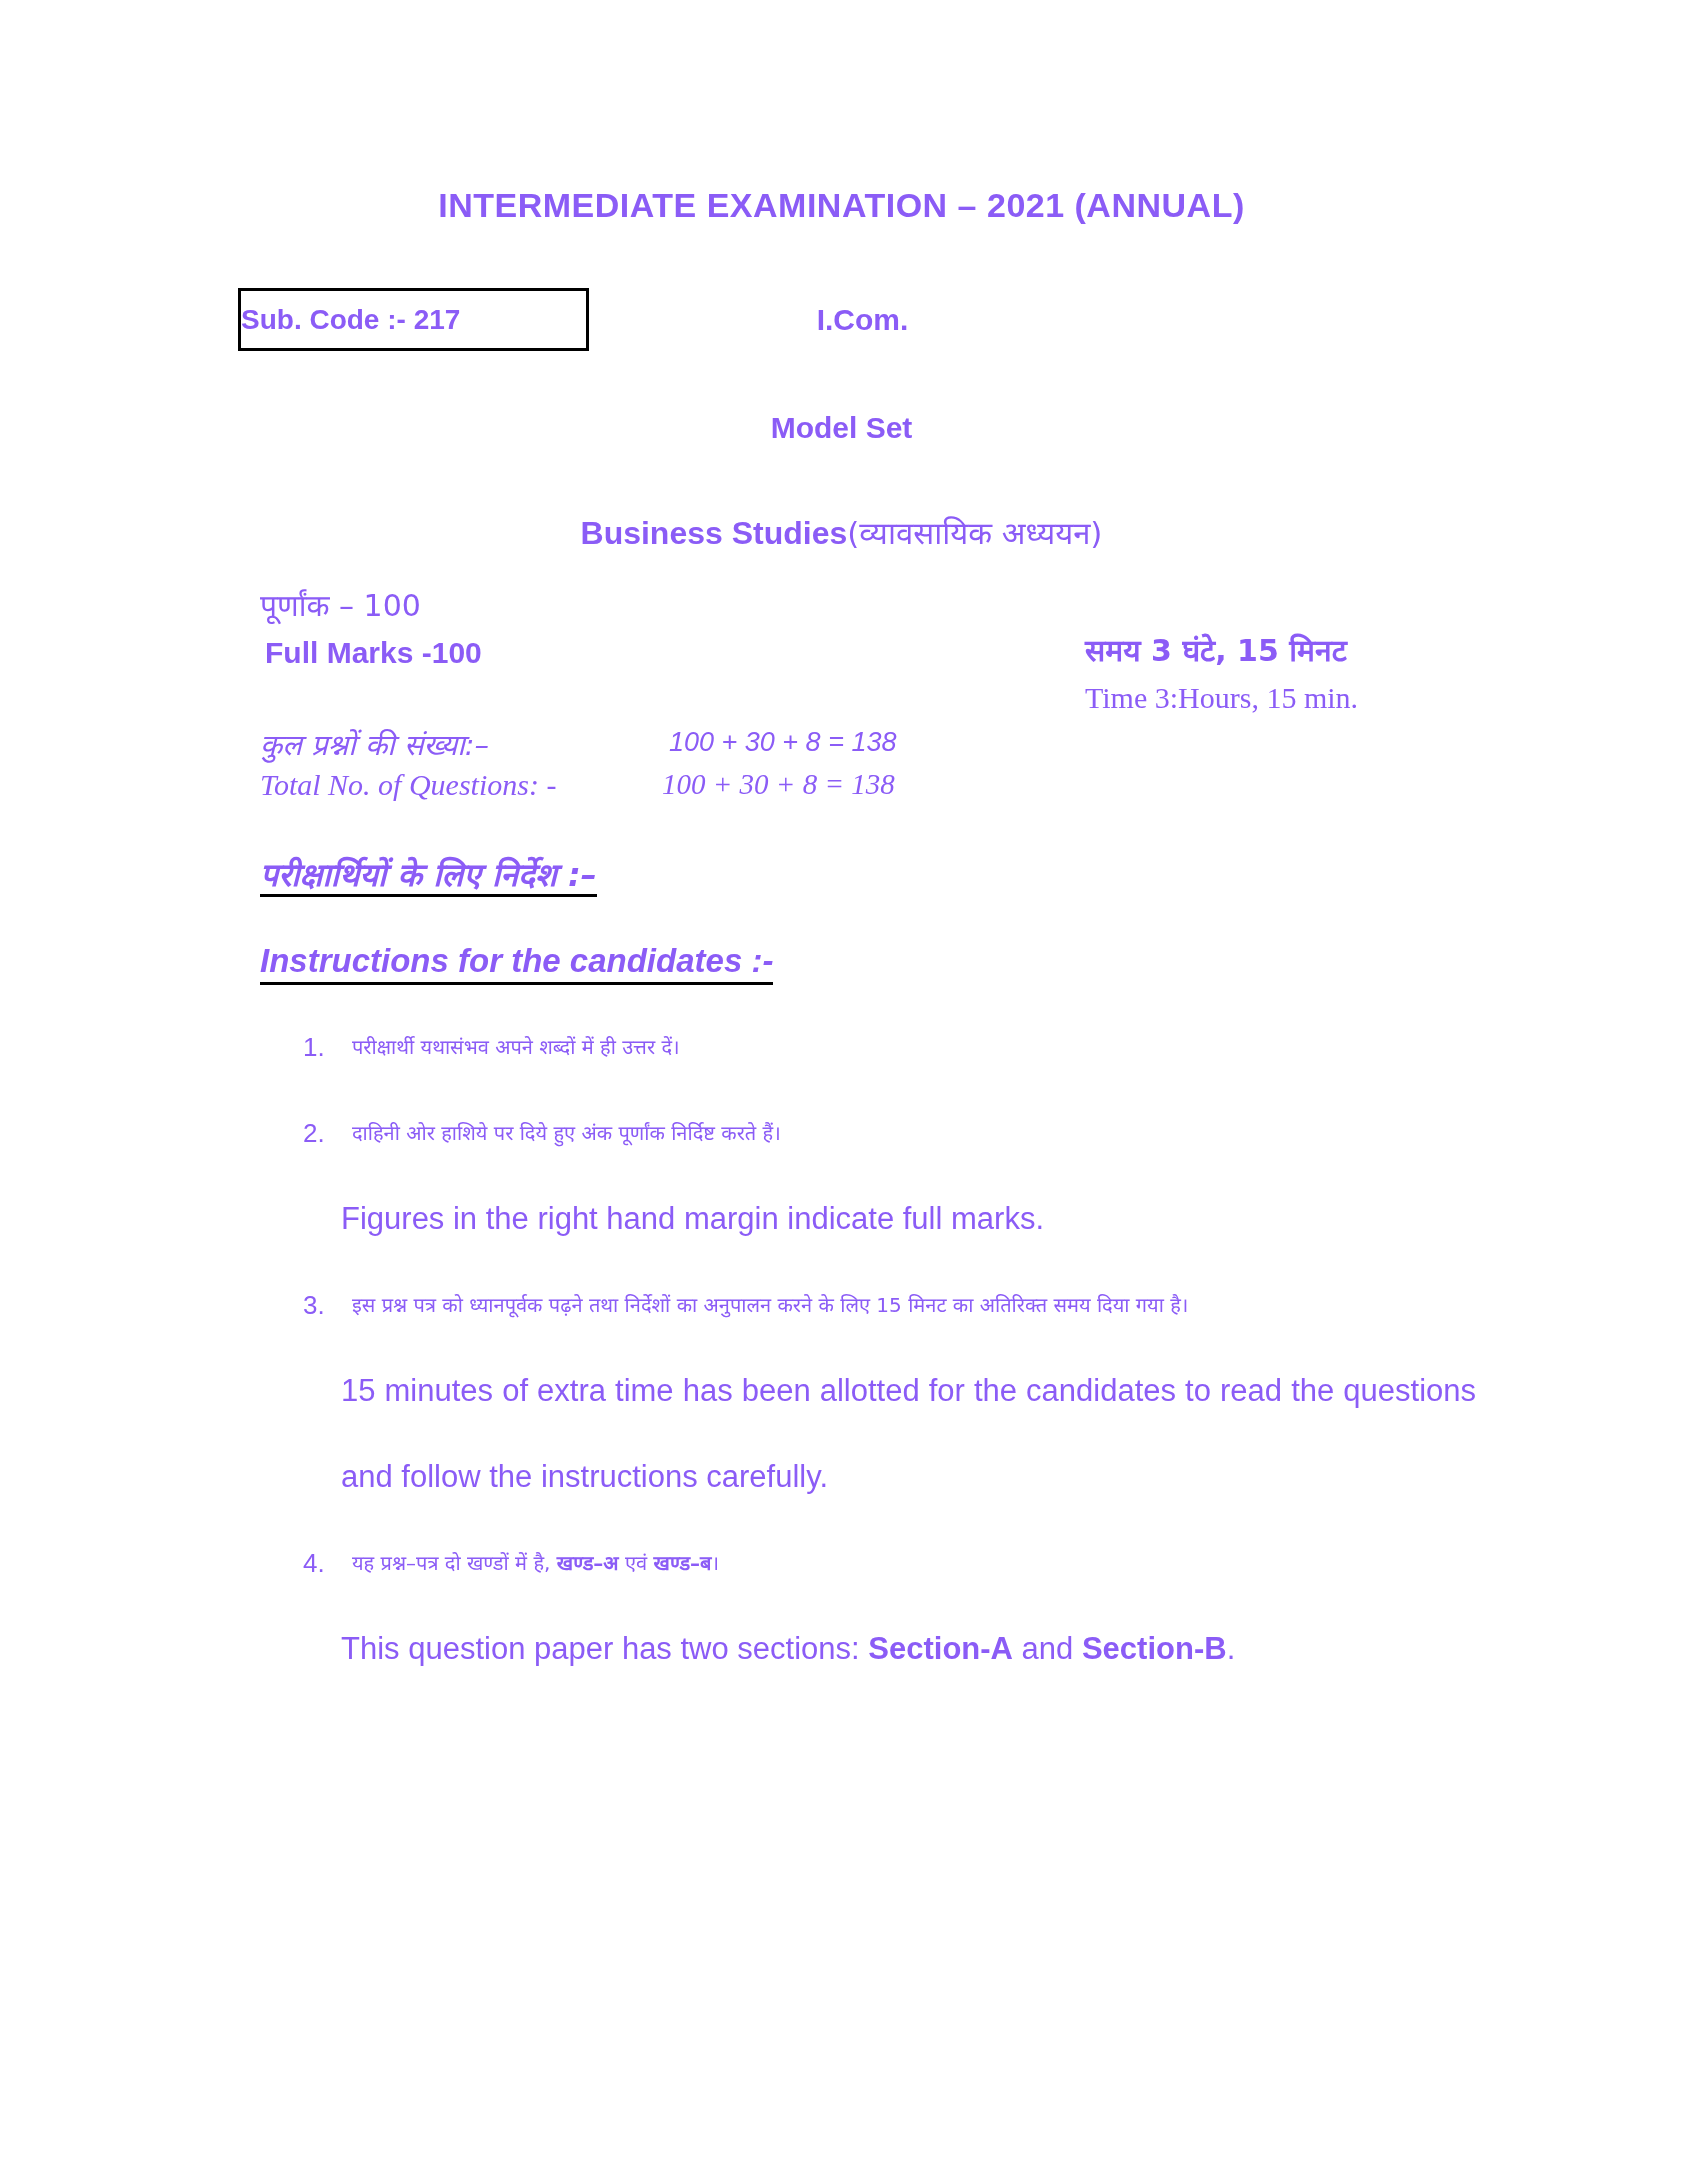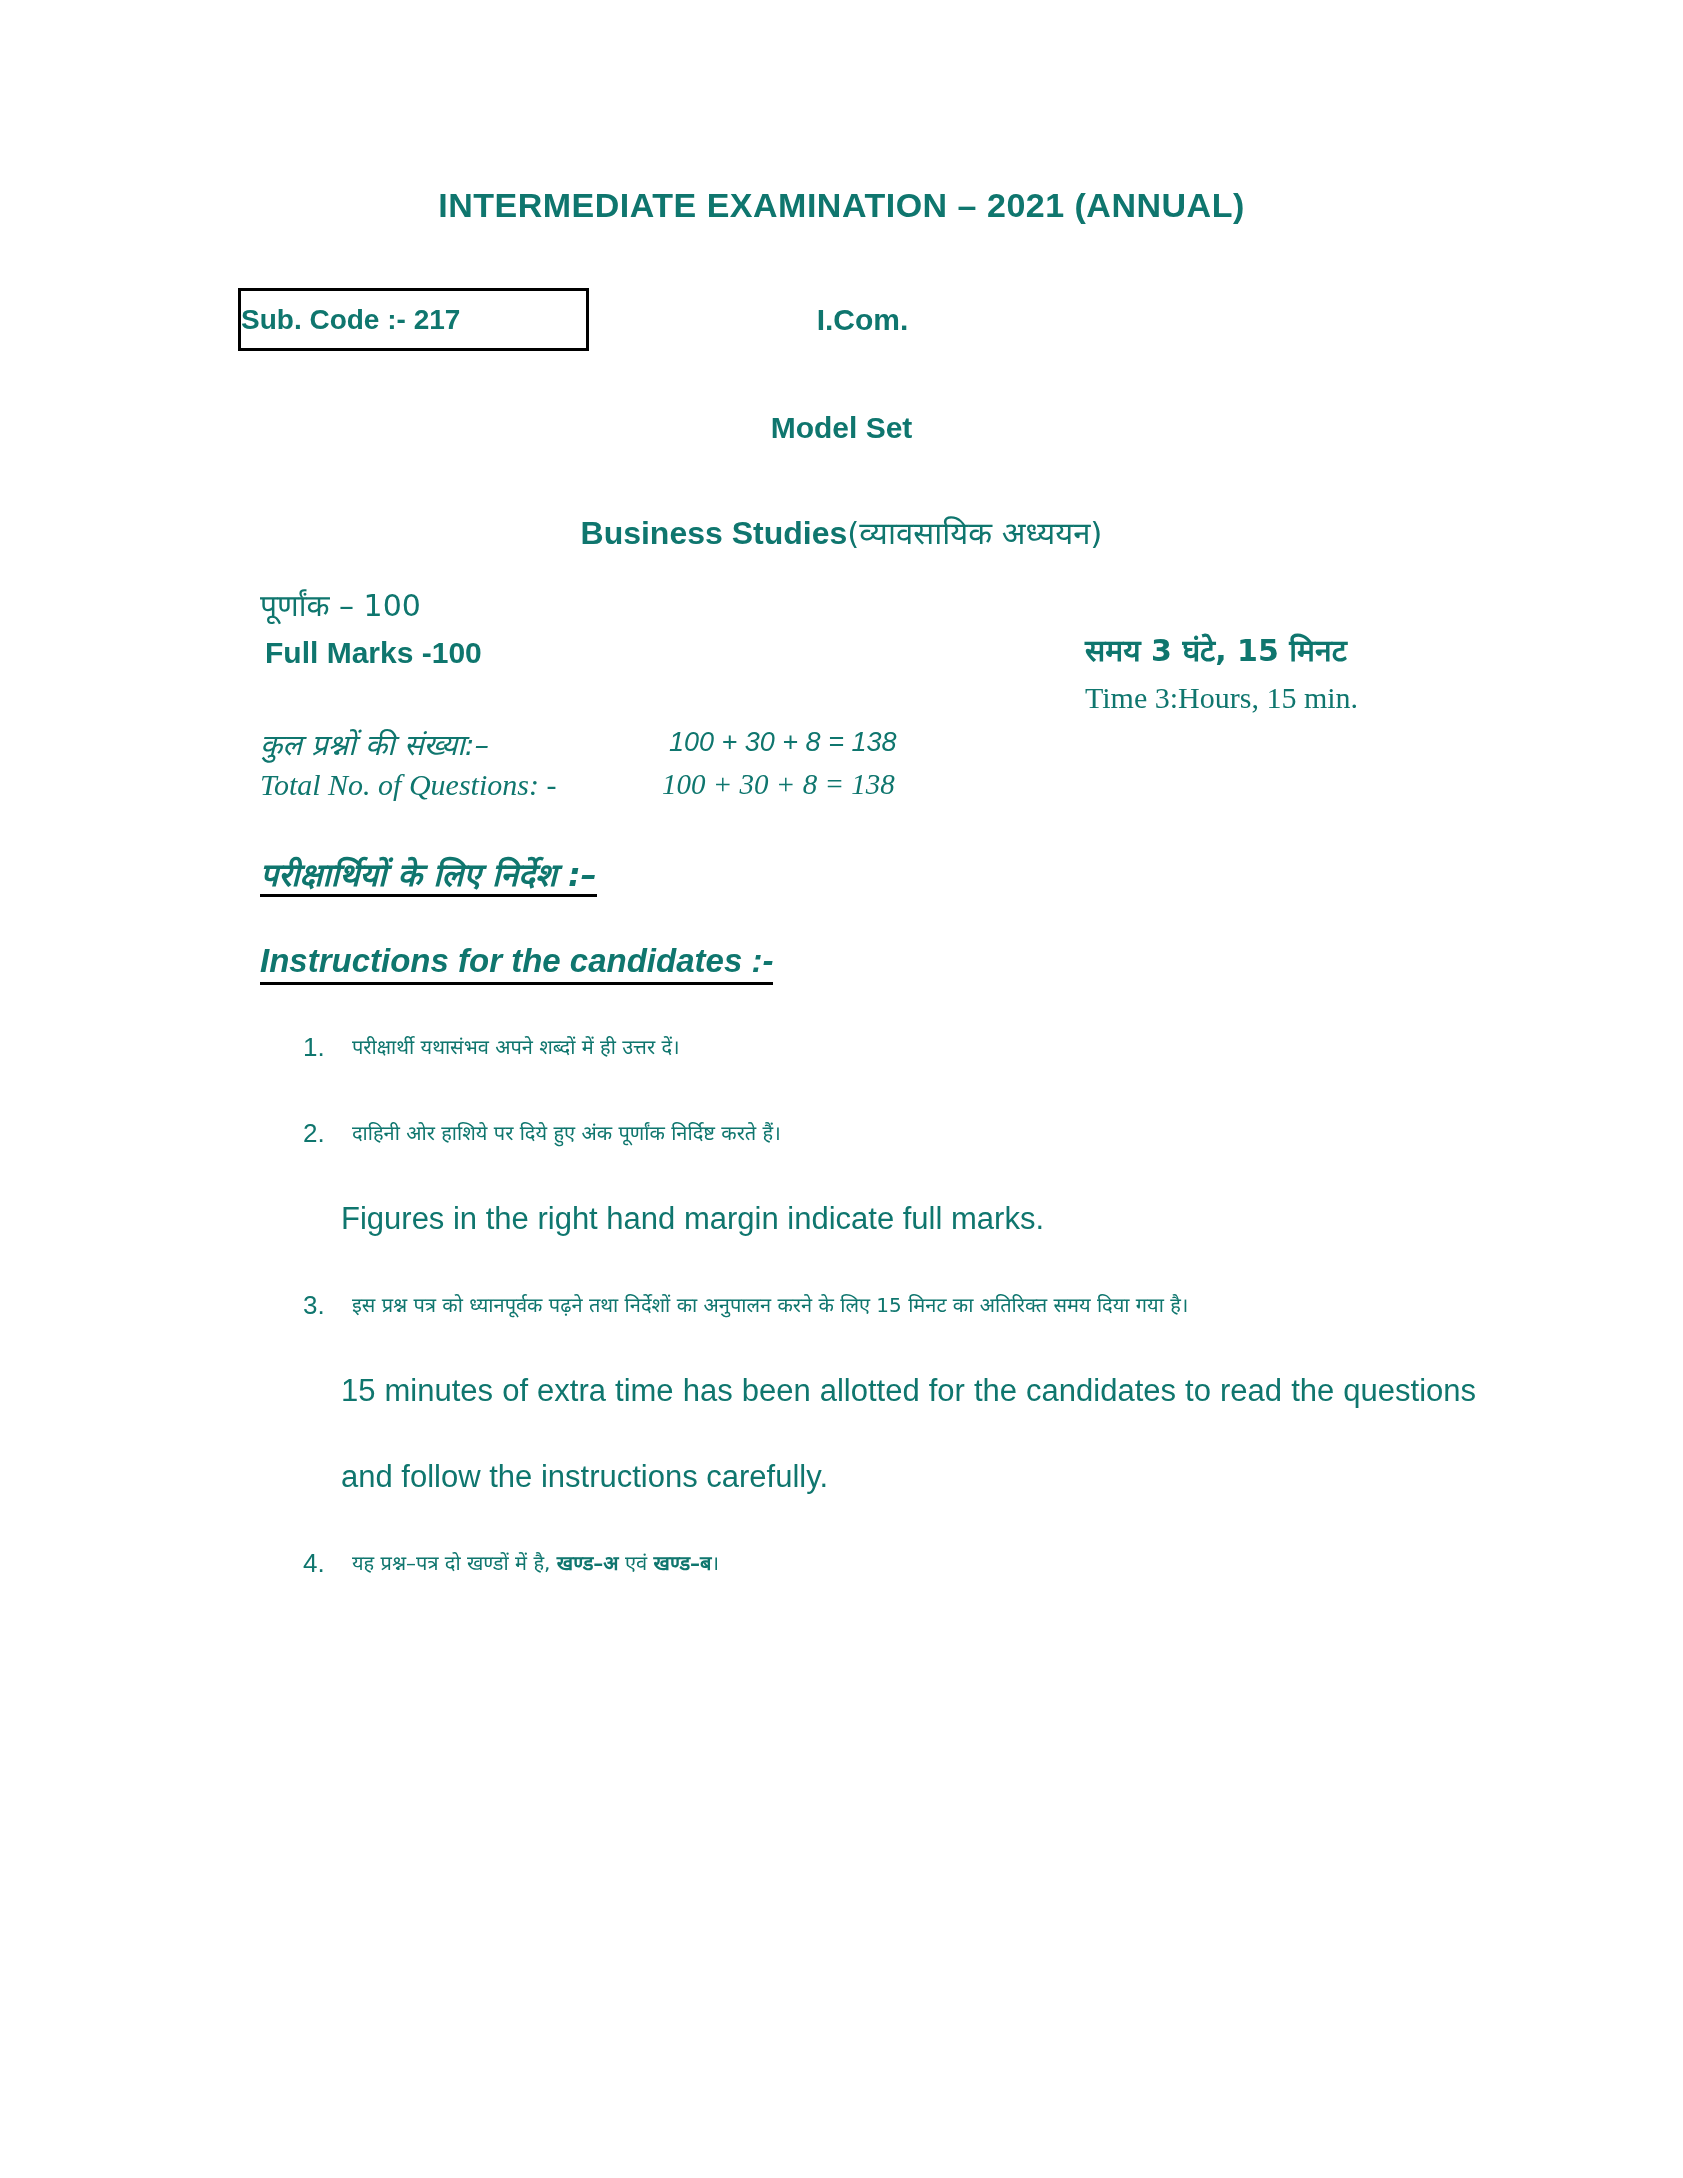--- a/index.html
+++ b/index.html
@@ -1,21 +1,21 @@
 <!DOCTYPE html>
 <html><head>
 <meta charset="utf-8">
 <style>
   html, body { margin: 0; padding: 0; background: #ffffff; }
   .page {
     position: relative;
     width: 1683px;
     height: 1668px;
     background: #ffffff;
-    color: #0f766e;
+    color: #8b5cf6;
     font-family: "Liberation Sans", sans-serif;
     overflow: hidden;
   }
   .abs { position: absolute; }
   .center { left: 0; width: 100%; text-align: center; }
 
   .title {
     top: 186px;
     font-size: 34px;
     font-weight: 700;
@@ -161,20 +161,21 @@
       <div class="body">
         <div class="para para-hi">इस प्रश्न पत्र को ध्यानपूर्वक पढ़ने तथा निर्देशों का अनुपालन करने के लिए 15 मिनट का अतिरिक्त समय दिया गया है।</div>
         <div class="para para-en">15 minutes of extra time has been allotted for the candidates to read the questions and follow the instructions carefully.</div>
       </div>
     </div>
 
     <div class="item">
       <div class="num">4.</div>
       <div class="body">
         <div class="para para-hi"><span>यह प्रश्न–पत्र दो खण्डों में है, </span><span class="b">खण्ड–अ</span><span> एवं </span><span class="b">खण्ड–ब</span><span>।</span></div>
+        <div class="para para-en"><span>This question paper has two sections: </span><span class="b">Section-A</span><span> and </span><span class="b">Section-B</span><span>.</span></div>
       </div>
     </div>
 
   </div>
 
   <div class="abs center page-number">1</div>
 
 </div>
 
 

